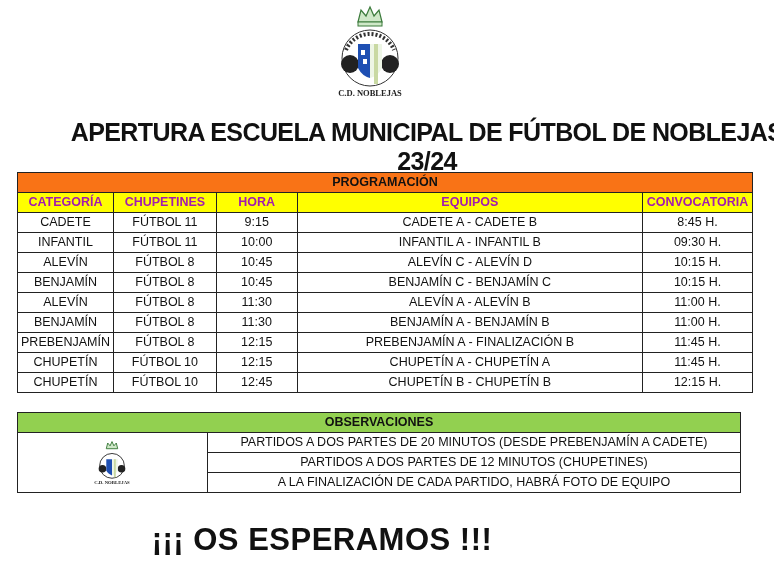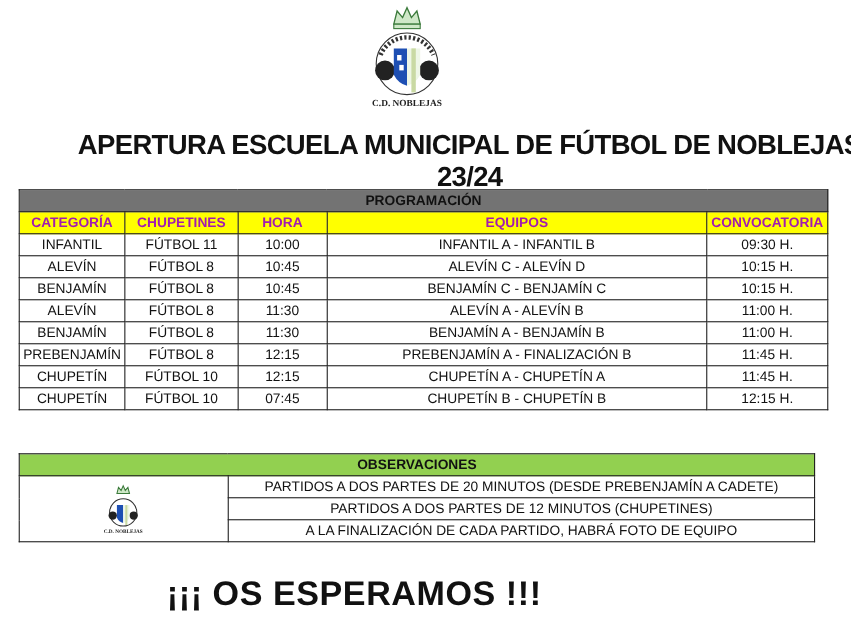--- a/index.html
+++ b/index.html
@@ -2,21 +2,21 @@
 <html><head>
 <meta charset="utf-8">
 <style>
   html,body{margin:0;padding:0;background:#ffffff;}
   body{width:774px;height:575px;position:relative;overflow:hidden;font-family:"Liberation Sans",sans-serif;color:#111;}
   .logo{position:absolute;left:328px;top:4px;width:84px;height:96px;}
   .title{position:absolute;left:0;top:118px;width:774px;text-align:center;font-family:"Liberation Sans",sans-serif;font-weight:bold;font-size:25px;letter-spacing:-0.6px;color:#111;margin-left:40px;}
   table{border-collapse:collapse;position:absolute;}
   td{border:1px solid #222;text-align:center;font-size:12.5px;padding:0;height:19px;line-height:19px;white-space:nowrap;}
   .t1{left:17px;top:172px;width:736px;}
-  .t1 .blue td{background:#737373;font-weight:bold;height:19px;}
+  .t1 .blue td{background:#f97316;font-weight:bold;height:19px;}
   .t1 .yellow td{background:#ffff00;font-weight:bold;color:#a21caf;}
   .t2{left:17px;top:412px;width:724px;}
   .t2 .green td{background:#92d050;font-weight:bold;}
   .small-logo{display:block;margin:0 auto;width:40px;height:48px;}
   .footer{position:absolute;left:0;top:522px;width:644px;text-align:center;font-weight:bold;font-size:31px;letter-spacing:0.5px;}
 </style>
 </head>
 <body>
 
 <svg class="logo" viewBox="0 0 84 96">
@@ -49,20 +49,27 @@
   <tbody>
       <tr class="blue">
     <td colspan="5">PROGRAMACIÓN</td>
   </tr>
   <tr class="yellow">
     <td>CATEGORÍA</td>
     <td>CHUPETINES</td>
     <td>HORA</td>
     <td>EQUIPOS</td>
     <td>CONVOCATORIA</td>
+  </tr>
+  <tr>
+    <td>CADETE</td>
+    <td>FÚTBOL 11</td>
+    <td>9:15</td>
+    <td>CADETE A - CADETE B</td>
+    <td>8:45 H.</td>
   </tr>
   <tr>
     <td>INFANTIL</td>
     <td>FÚTBOL 11</td>
     <td>10:00</td>
     <td>INFANTIL A - INFANTIL B</td>
     <td>09:30 H.</td>
   </tr>
   <tr>
     <td>ALEVÍN</td>
@@ -102,21 +109,21 @@
   <tr>
     <td>CHUPETÍN</td>
     <td>FÚTBOL 10</td>
     <td>12:15</td>
     <td>CHUPETÍN A - CHUPETÍN A</td>
     <td>11:45 H.</td>
   </tr>
   <tr>
     <td>CHUPETÍN</td>
     <td>FÚTBOL 10</td>
-    <td>07:45</td>
+    <td>12:45</td>
     <td>CHUPETÍN B - CHUPETÍN B</td>
     <td>12:15 H.</td>
   </tr>
 </tbody>
   </table>
 
 <table class="t2">
   <colgroup>
       <col style="width:199px">
       <col style="width:537px">

